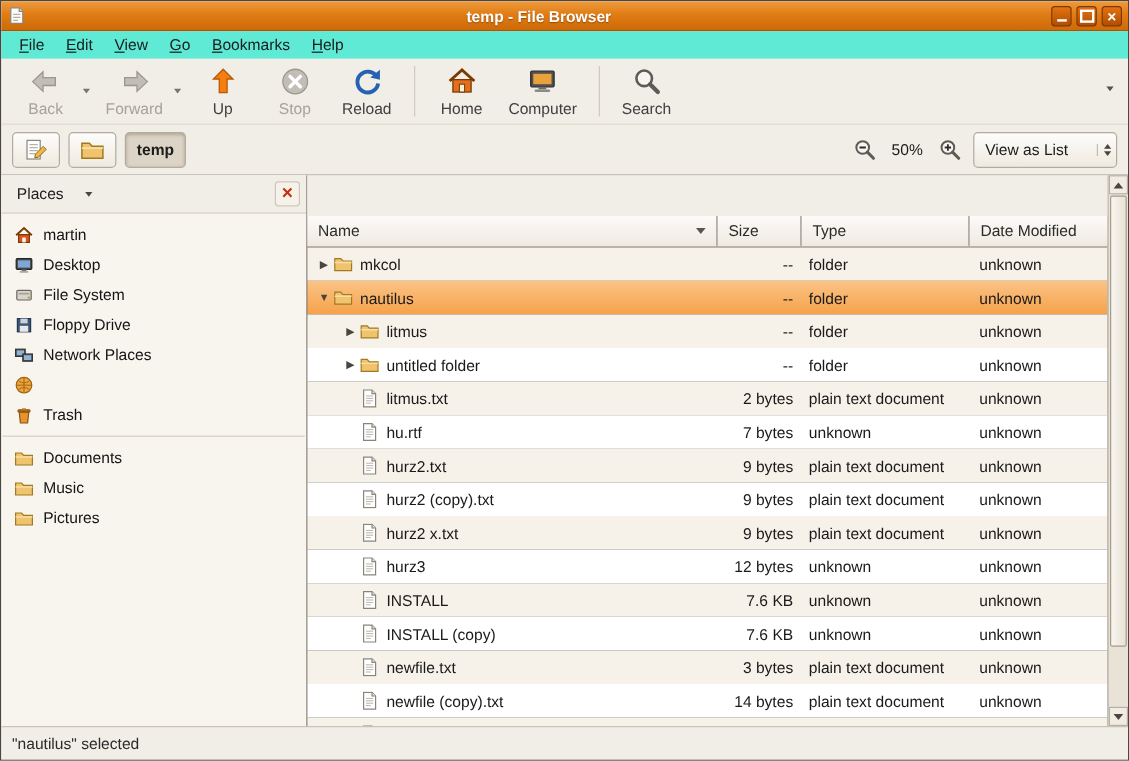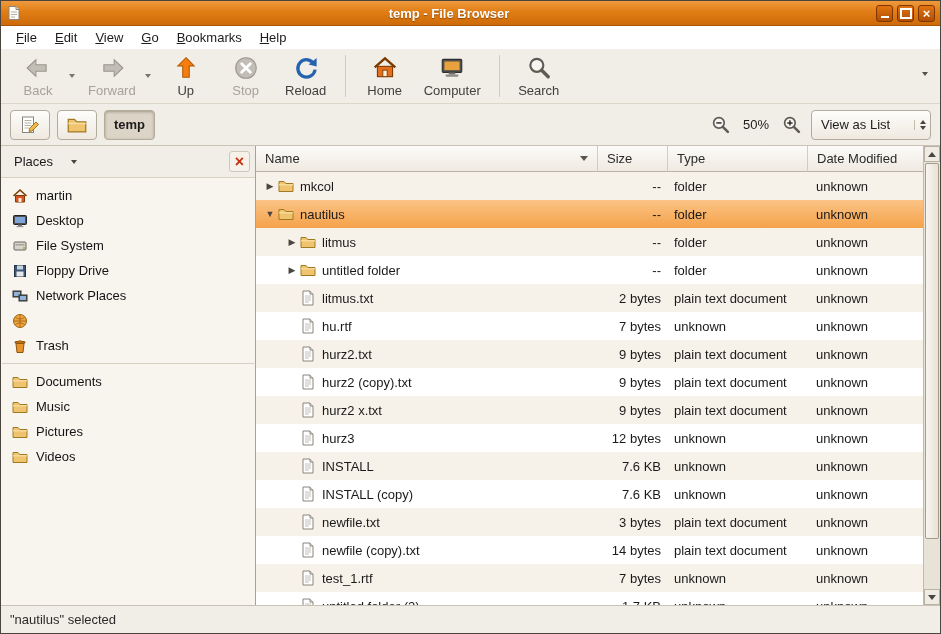--- a/index.html
+++ b/index.html
@@ -37,21 +37,21 @@
     color: #fff; cursor: default;
   }
   .ctl-min::after { content:""; width:8px; height:2px; background:#fff; margin-top:7px; }
   .ctl-max::after { content:""; width:8px; height:7px; border:2px solid #fff; }
   .ctl-close { font-size: 13px; font-weight: bold; line-height: 1; }
 
   
   .menubar {
     height: 23px; flex: none;
     display: flex; align-items: center; padding-left: 6px;
-    background: #ffffff; font-size: 13px; color: #1c1c1c;
+    background: #5eead4; font-size: 13px; color: #1c1c1c;
   }
   .menu-item { padding: 3px 9px; }
   .menu-item u { text-decoration: underline; }
 
   
   .toolbar {
     height: 55px; flex: none;
     display: flex; align-items: center;
     padding: 2px 8px; gap: 2px;
     background: #F1EDE7;
@@ -123,21 +123,21 @@
     display: flex; align-items: center; justify-content: center;
     color: #C5310C; font-weight: bold; font-size: 16px; line-height: 1;
     border: 1px solid #CFC7B9; border-radius: 3px; background: #F6F2EA;
   }
   .side-list { flex: 1; padding-top: 5px; overflow: hidden; }
   .side-item { height: 25px; display: flex; align-items: center; gap: 8px; padding: 0 11px; font-size: 13px; color: #141414; }
   .side-item .ic svg { width: 16px; height: 16px; }
   .side-sep { height: 1px; background: #D8D0C3; margin: 5px 1px; }
 
   
-  .filearea { flex: 1; display: flex; flex-direction: column; background: #404040; min-width: 0; }
+  .filearea { flex: 1; display: flex; flex-direction: column; background: #404040; min-width: 0; margin-top: 34px; }
   .list-header { display: flex; height: 26px; flex: none; }
   .hcell {
     background: linear-gradient(#FCFBF9, #EFE9E0);
     border-right: 1px solid #D3CBBD; border-bottom: 1px solid #B9B1A3;
     display: flex; align-items: center; padding: 0 9px;
     font-size: 13px; color: #2b2b2b;
   }
   .hcell.c-name { width: 342px; }
   .hcell.c-size { width: 70px; }
   .hcell.c-type { width: 140px; }
@@ -459,29 +459,20 @@
           </div>
           <div class="side-item">
             <span class="ic">
               <svg viewBox="0 0 16 16">
                 <path d="M1 3.5 L6 3.5 L7.8 5.5 L15 5.5 L15 13.5 L1 13.5 Z" fill="#F0C36E" stroke="#A07A20" stroke-width="1"></path>
                 <path d="M1 6.8 L15 6.8" stroke="#F9DFA5" stroke-width="1.2"></path>
               </svg>
             </span>
             <span class="side-label">Pictures</span>
           </div>
-          <div class="side-item">
-            <span class="ic">
-              <svg viewBox="0 0 16 16">
-                <path d="M1 3.5 L6 3.5 L7.8 5.5 L15 5.5 L15 13.5 L1 13.5 Z" fill="#F0C36E" stroke="#A07A20" stroke-width="1"></path>
-                <path d="M1 6.8 L15 6.8" stroke="#F9DFA5" stroke-width="1.2"></path>
-              </svg>
-            </span>
-            <span class="side-label">Videos</span>
-          </div>
         </div>
     </div>
 
     <div class="filearea">
       <div class="list-header">
         <div class="hcell c-name">
           <span>Name</span>
           <span class="sort-arrow"></span>
         </div>
         <div class="hcell c-size">

